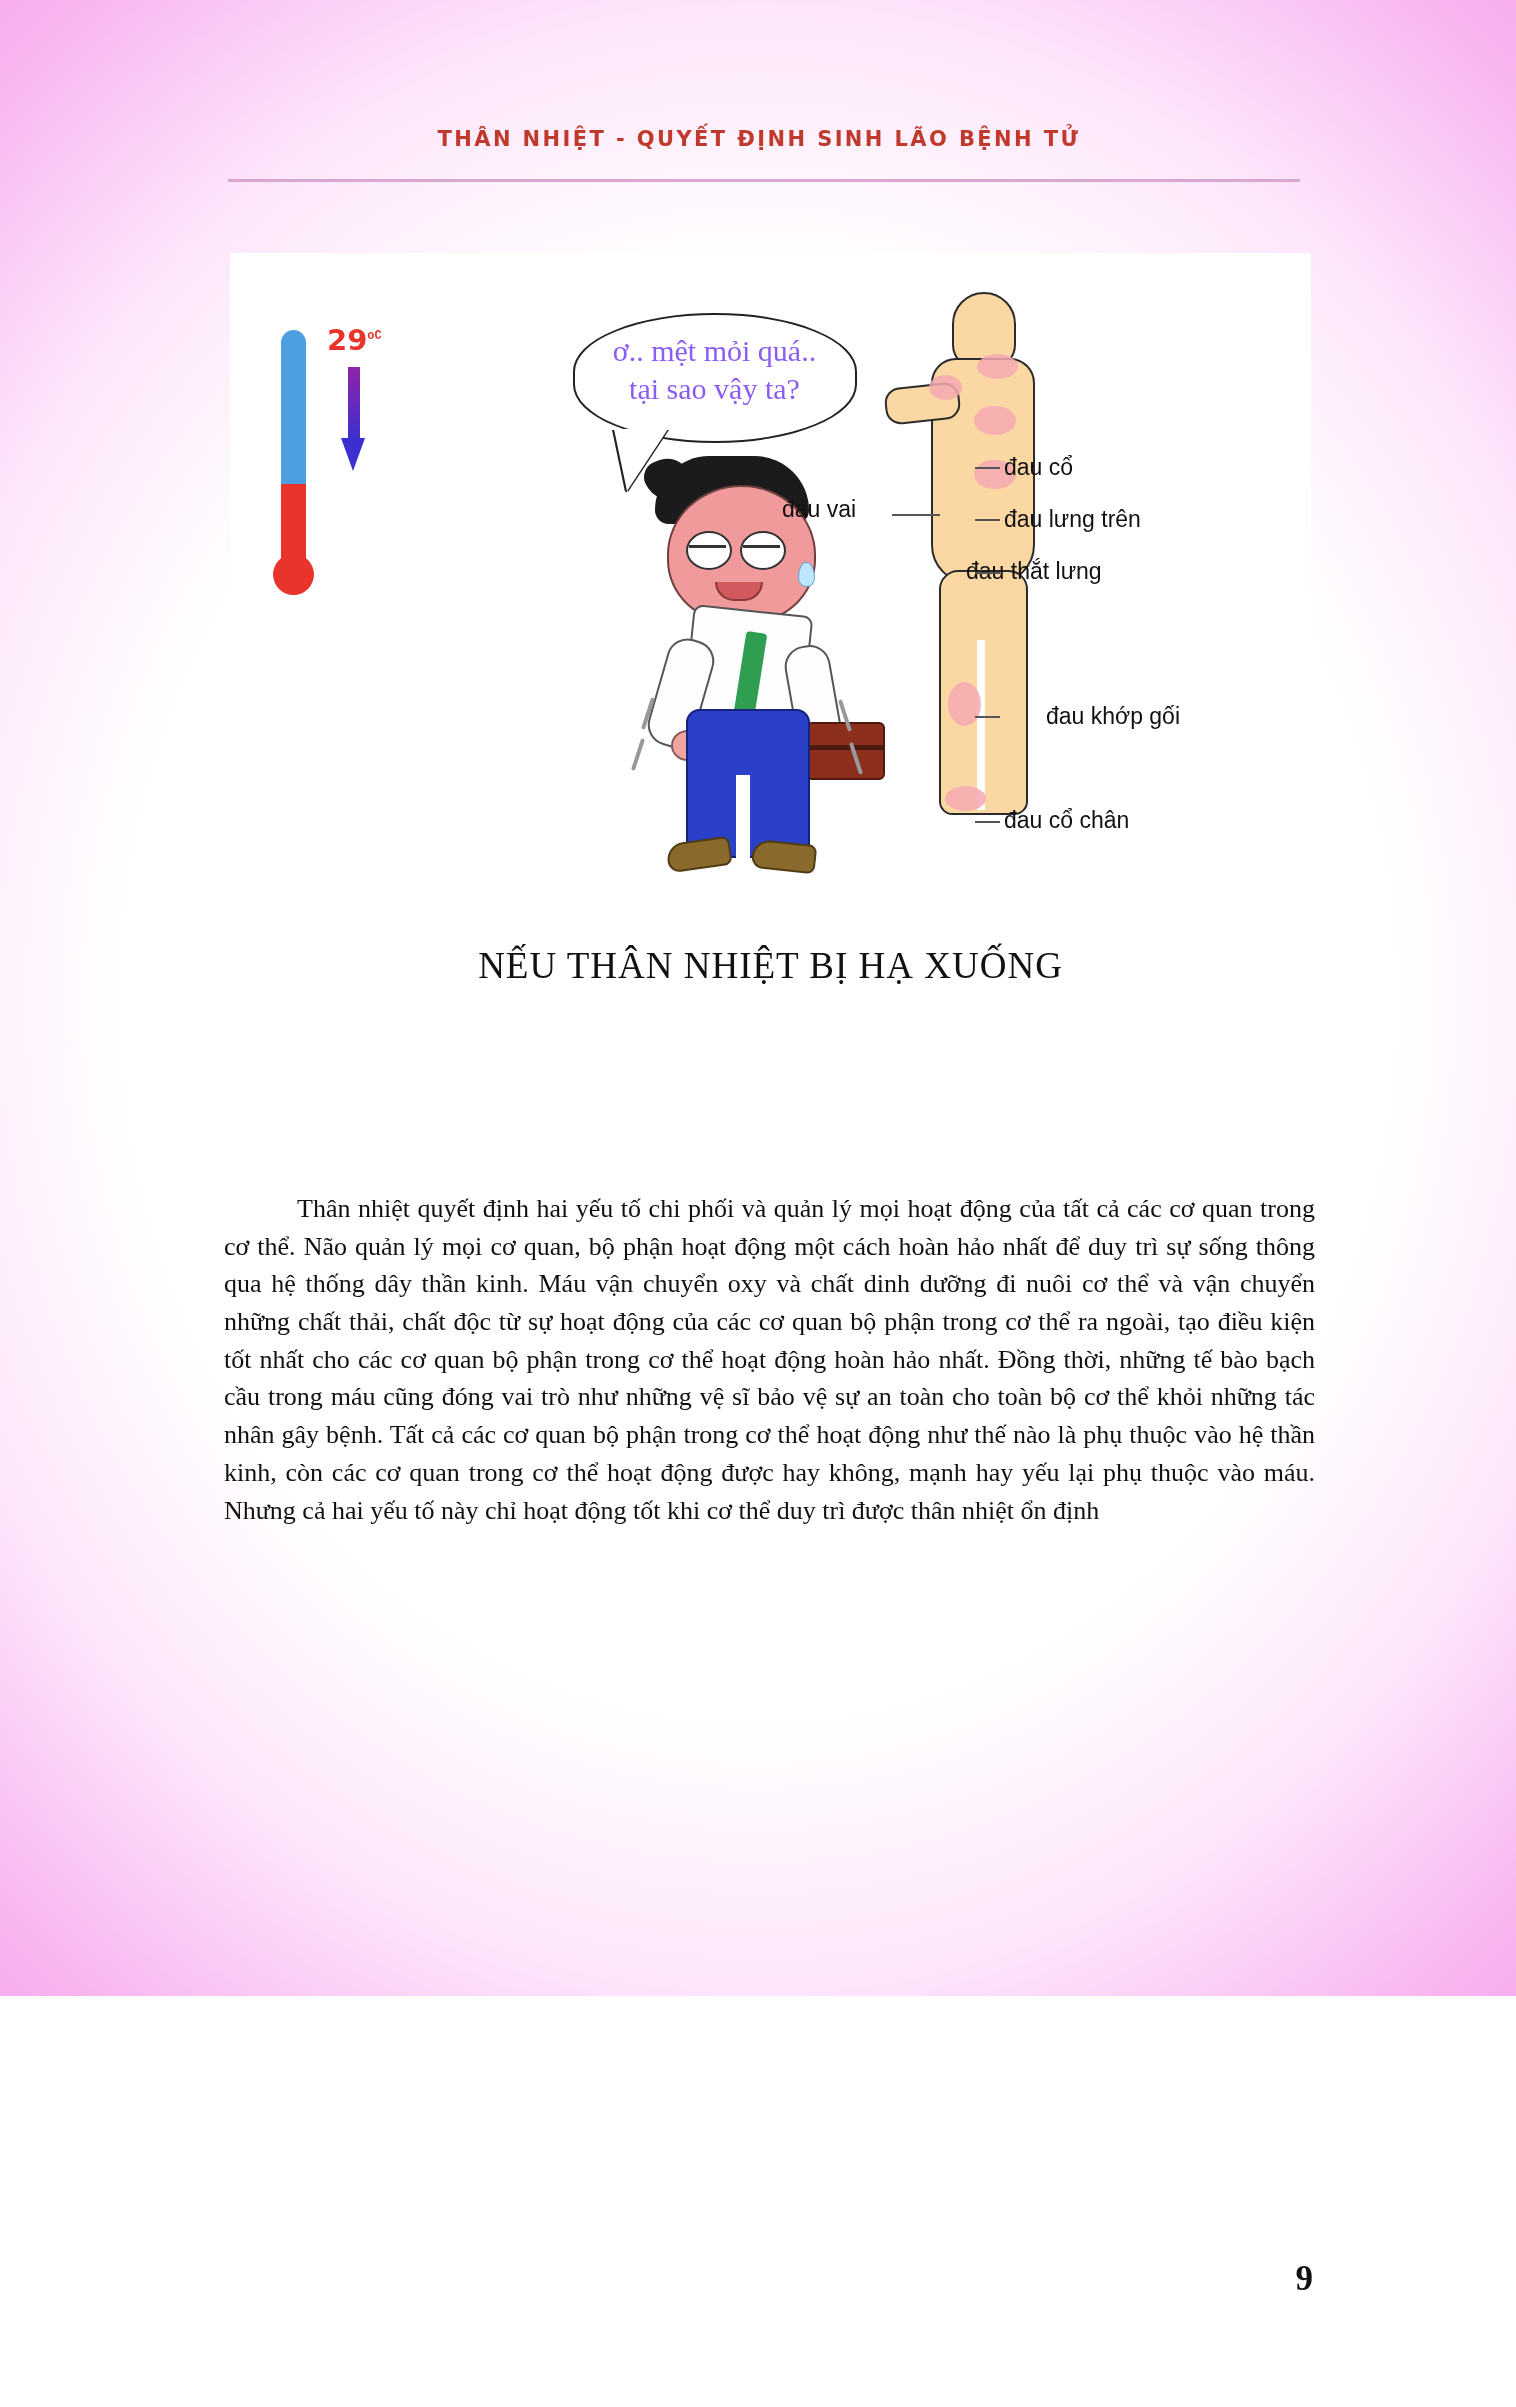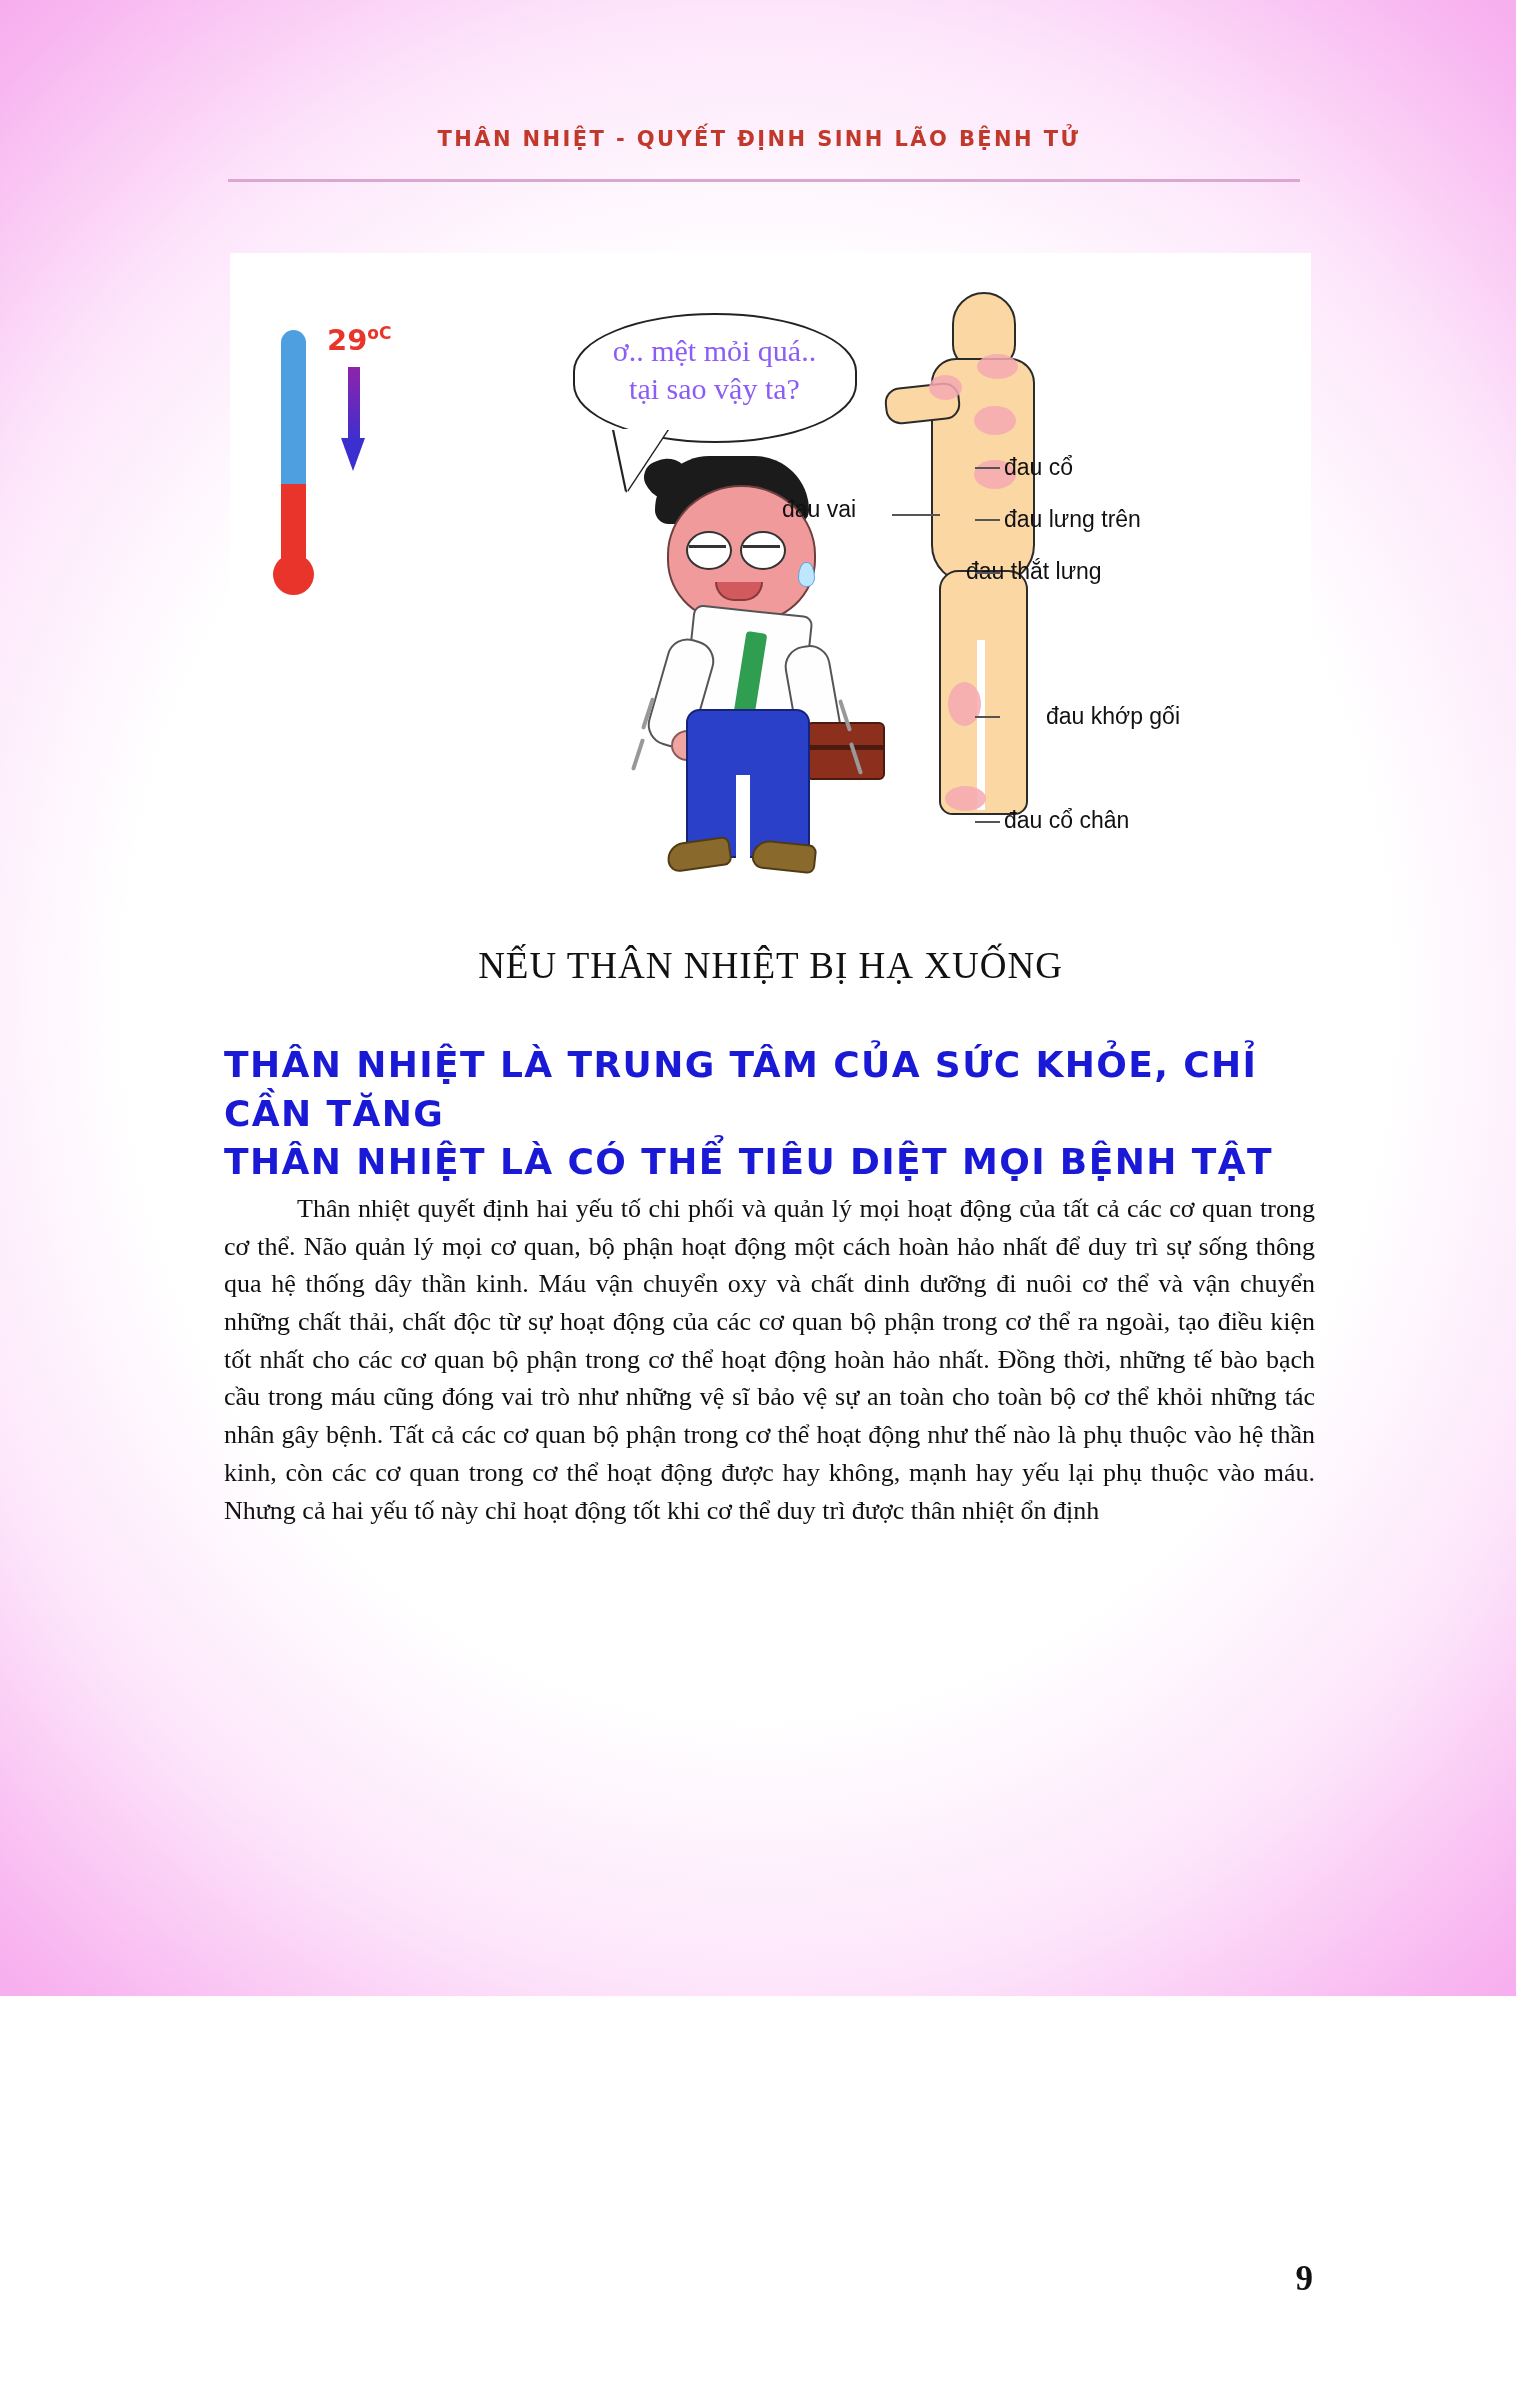--- a/index.html
+++ b/index.html
@@ -101,21 +101,21 @@
   .temp-label {
     position: absolute;
     left: 97px;
     top: 70px;
     font-family: "DejaVu Sans", sans-serif;
     font-size: 29px;
     font-weight: bold;
     color: #e8342b;
     white-space: nowrap;
   }
-  .temp-label sup { font-size: 17px; }
+  .temp-label sup { font-size: 12px; font-family: Liberation Mono, monospace; }
   .down-arrow {
     position: absolute;
     left: 111px;
     top: 114px;
     width: 25px;
     height: 106px;
   }
   .down-arrow .shaft {
     position: absolute;
     left: 6.8px; top: 0;
@@ -446,24 +446,20 @@
       <div class="pain-line" style="left:662px; top:261px; width:48px;"></div>
       <div class="pain-line" style="left:745px; top:214px; width:25px;"></div>
       <div class="pain-line" style="left:745px; top:266px; width:25px;"></div>
       <div class="pain-line" style="left:745px; top:319px; width:25px;"></div>
       <div class="pain-line" style="left:745px; top:463px; width:25px;"></div>
       <div class="pain-line" style="left:745px; top:568px; width:25px;"></div>
     </div>
 
     <div class="caption">NẾU THÂN NHIỆT BỊ HẠ XUỐNG</div>
 
-    <div class="blue-heading">
-      <div>THÂN NHIỆT LÀ TRUNG TÂM CỦA SỨC KHỎE, CHỈ CẦN TĂNG</div>
-      <div>THÂN NHIỆT LÀ CÓ THỂ TIÊU DIỆT MỌI BỆNH TẬT</div>
-    </div>
 
     <div class="body-copy">Thân nhiệt quyết định hai yếu tố chi phối và quản lý mọi hoạt động của tất cả các cơ quan trong cơ thể. Não quản lý mọi cơ quan, bộ phận hoạt động một cách hoàn hảo nhất để duy trì sự sống thông qua hệ thống dây thần kinh. Máu vận chuyển oxy và chất dinh dưỡng đi nuôi cơ thể và vận chuyển những chất thải, chất độc từ sự hoạt động của các cơ quan bộ phận trong cơ thể ra ngoài, tạo điều kiện tốt nhất cho các cơ quan bộ phận trong cơ thể hoạt động hoàn hảo nhất. Đồng thời, những tế bào bạch cầu trong máu cũng đóng vai trò như những vệ sĩ bảo vệ sự an toàn cho toàn bộ cơ thể khỏi những tác nhân gây bệnh. Tất cả các cơ quan bộ phận trong cơ thể hoạt động như thế nào là phụ thuộc vào hệ thần kinh, còn các cơ quan trong cơ thể hoạt động được hay không, mạnh hay yếu lại phụ thuộc vào máu. Nhưng cả hai yếu tố này chỉ hoạt động tốt khi cơ thể duy trì được thân nhiệt ổn định</div>
 
     <div class="page-number">9</div>
 
   </div>
 </div>
 
 
 </body></html>

